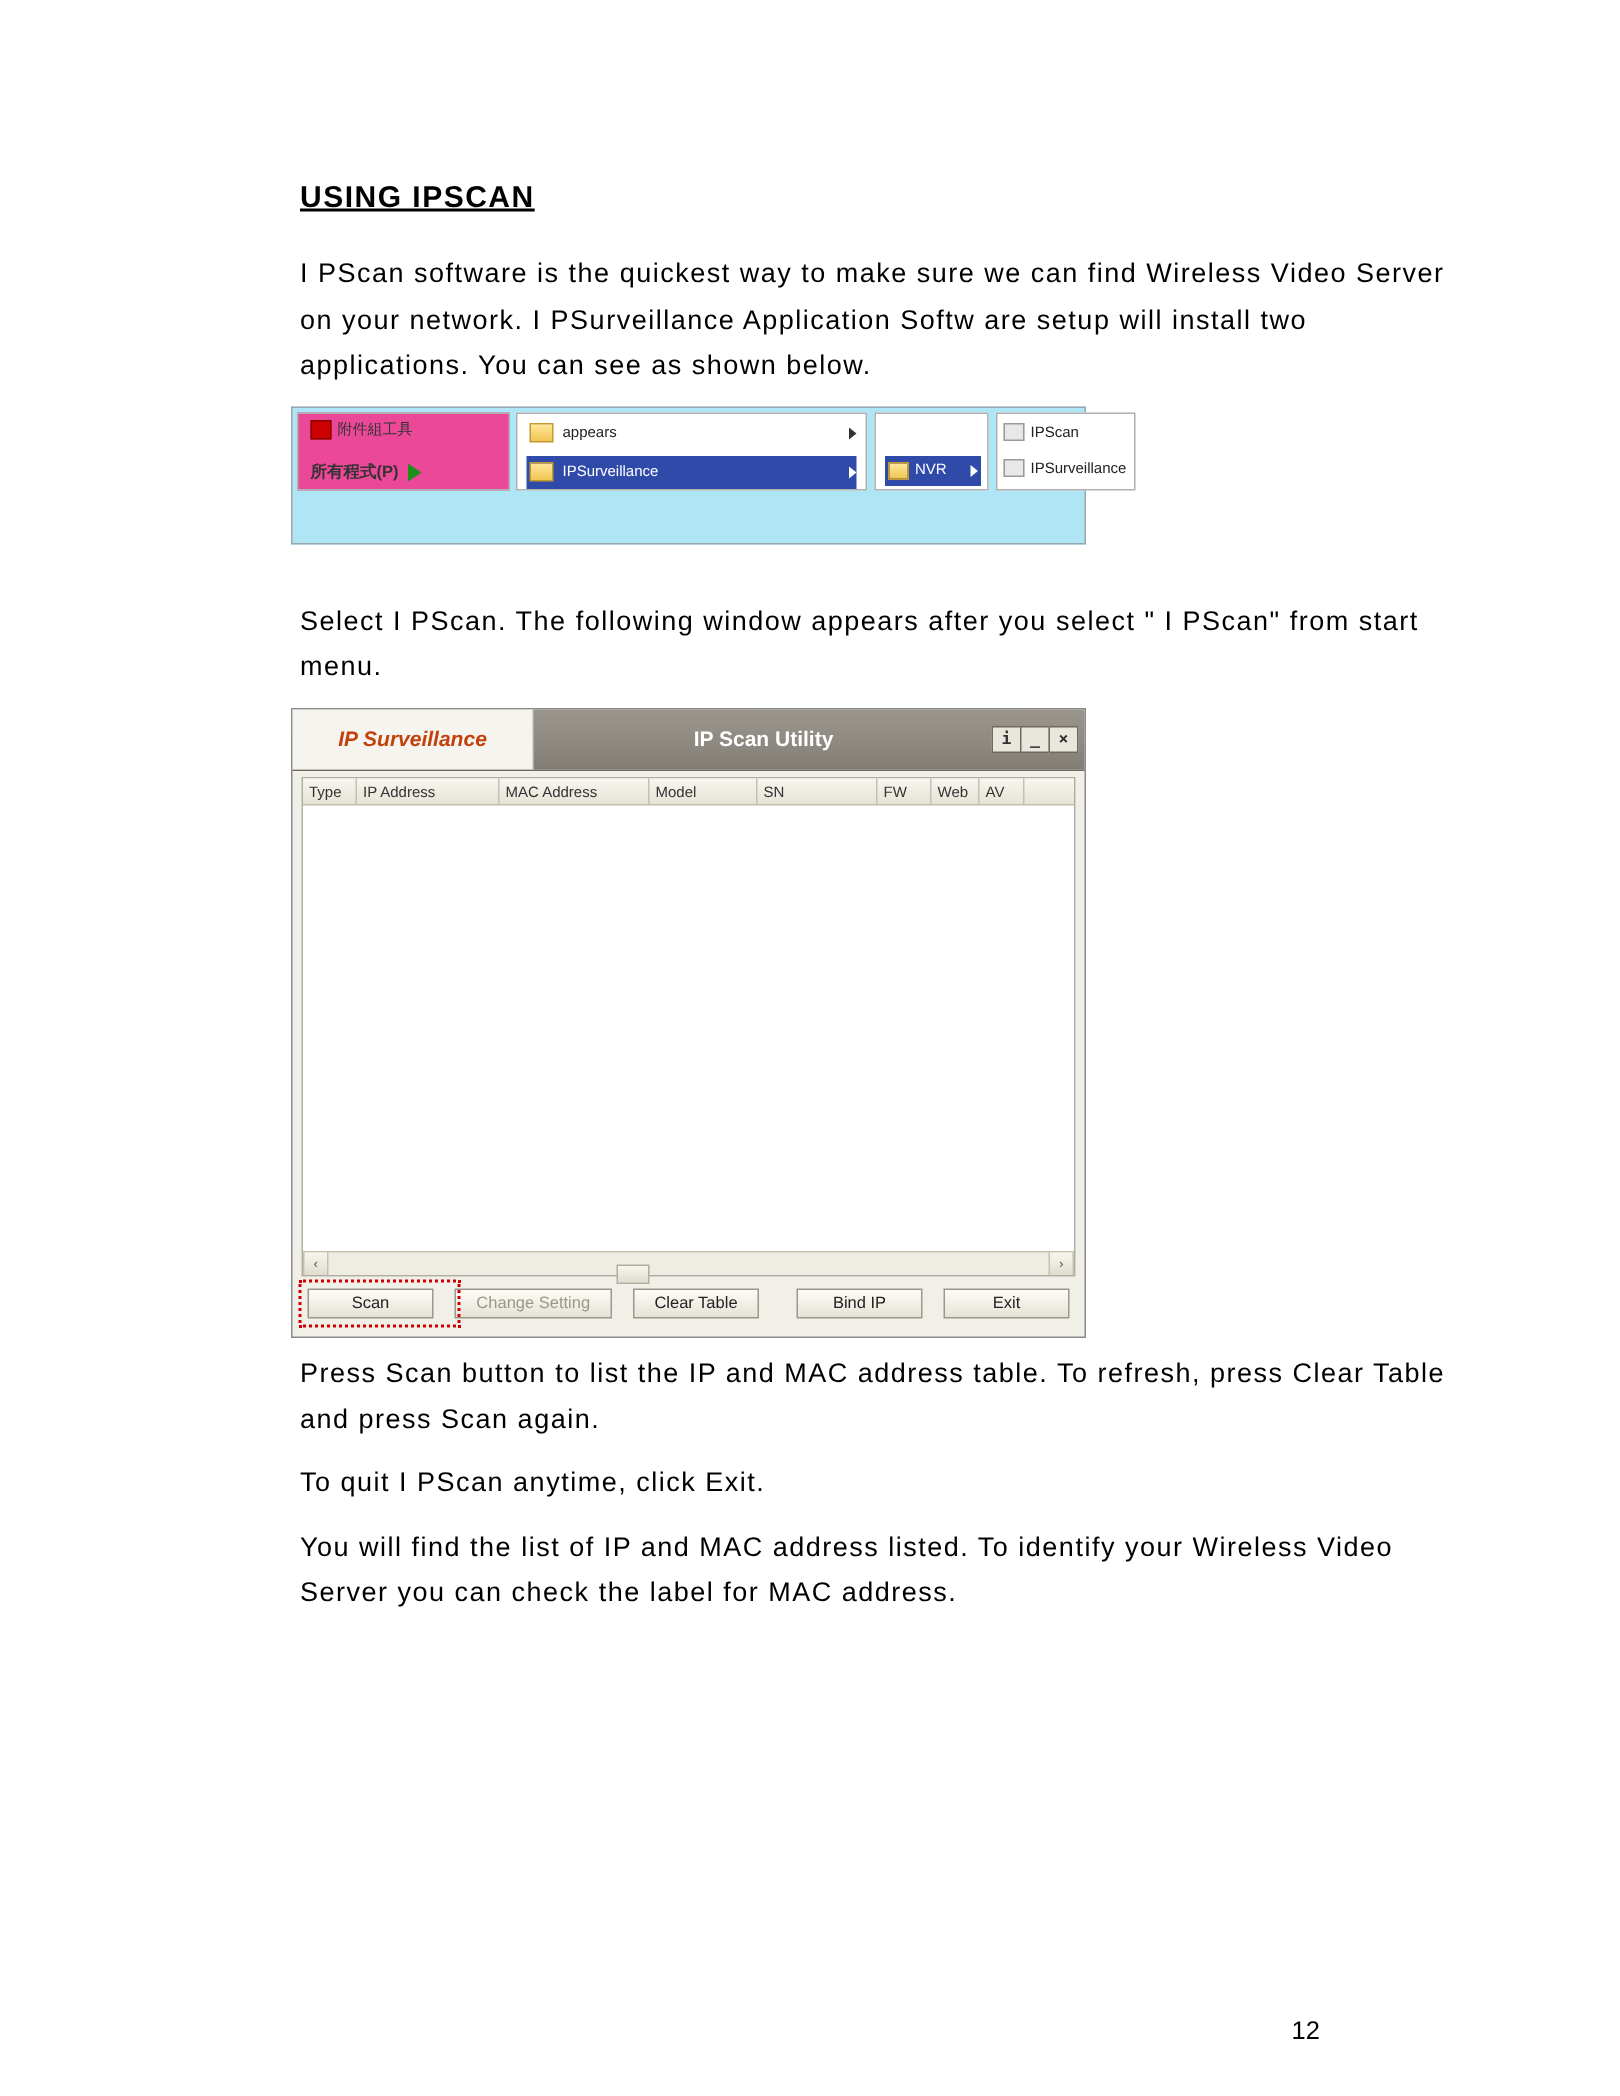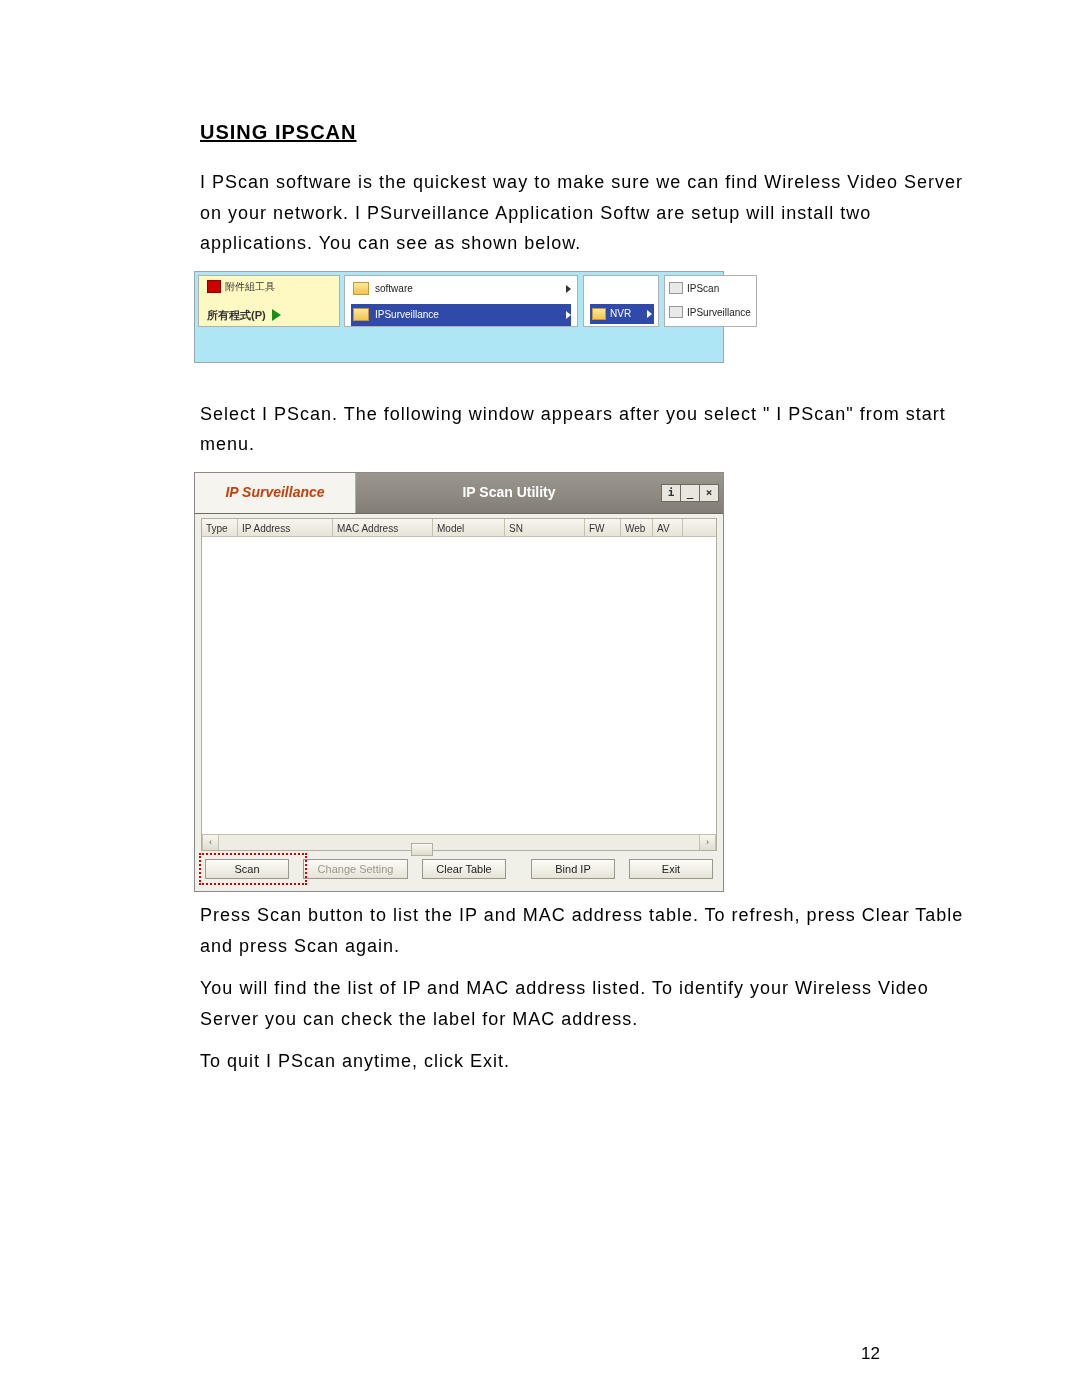--- a/index.html
+++ b/index.html
@@ -39,21 +39,21 @@
     margin: 4px 0 0 -6px;
     box-sizing: border-box;
     font-size: 10px;
   }
   .sm-row {
     position: absolute;
     box-sizing: border-box;
   }
   .sm-leftcol {
     left: 3px; top: 3px; width: 142px; height: 52px;
-    background: #fef9c3;
+    background: #ec4899;
     border: 1px solid #b0b0b0;
   }
   .sm-tools {
     position: absolute; left: 8px; top: 2px;
     display: flex; align-items: center; gap: 4px;
     font-size: 10px; color: #333;
   }
   .sm-tools .ico {
     width: 12px; height: 11px; background: #c00; border: 1px solid #8a0000;
   }
@@ -293,21 +293,21 @@
       </div>
       <div class="sm-allprog">
         <span>所有程式(P)</span>
         <div class="play-ico"></div>
       </div>
     </div>
 
     <div class="sm-row sm-midcol">
       <div class="menu-item mi-ffd">
         <div class="folder"></div>
-        <span>software</span>
+        <span>appears</span>
         <div class="arrow"></div>
       </div>
       <div class="menu-item mi-ipsurv">
         <div class="folder"></div>
         <span>IPSurveillance</span>
         <div class="arrow"></div>
       </div>
     </div>
 
     <div class="sm-row sm-rightcol">
@@ -373,17 +373,17 @@
       <div class="winbtn btn-bind">Bind IP</div>
       <div class="winbtn btn-exit">Exit</div>
     </div>
 
     <div class="scan-highlight" style="left:4px; top:380px; width:108px; height:32px;"></div>
   </div>
 
   <div style="height:8px"></div>
 
   <div class="para">Press Scan button to list the IP and MAC address table. To refresh, press Clear Table and press Scan again.</div>
+  <div class="para">To quit I PScan anytime, click Exit.</div>
   <div class="para">You will find the list of IP and MAC address listed. To identify your Wireless Video Server you can check the label for MAC address.</div>
-  <div class="para">To quit I PScan anytime, click Exit.</div>
 
   <div class="page-number">12</div>
 </div>
 
 </body></html>

